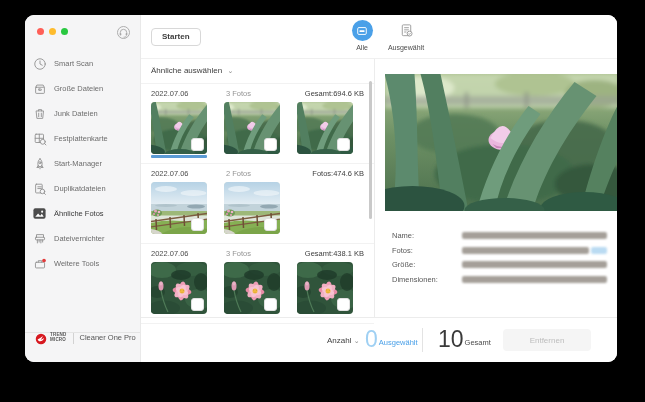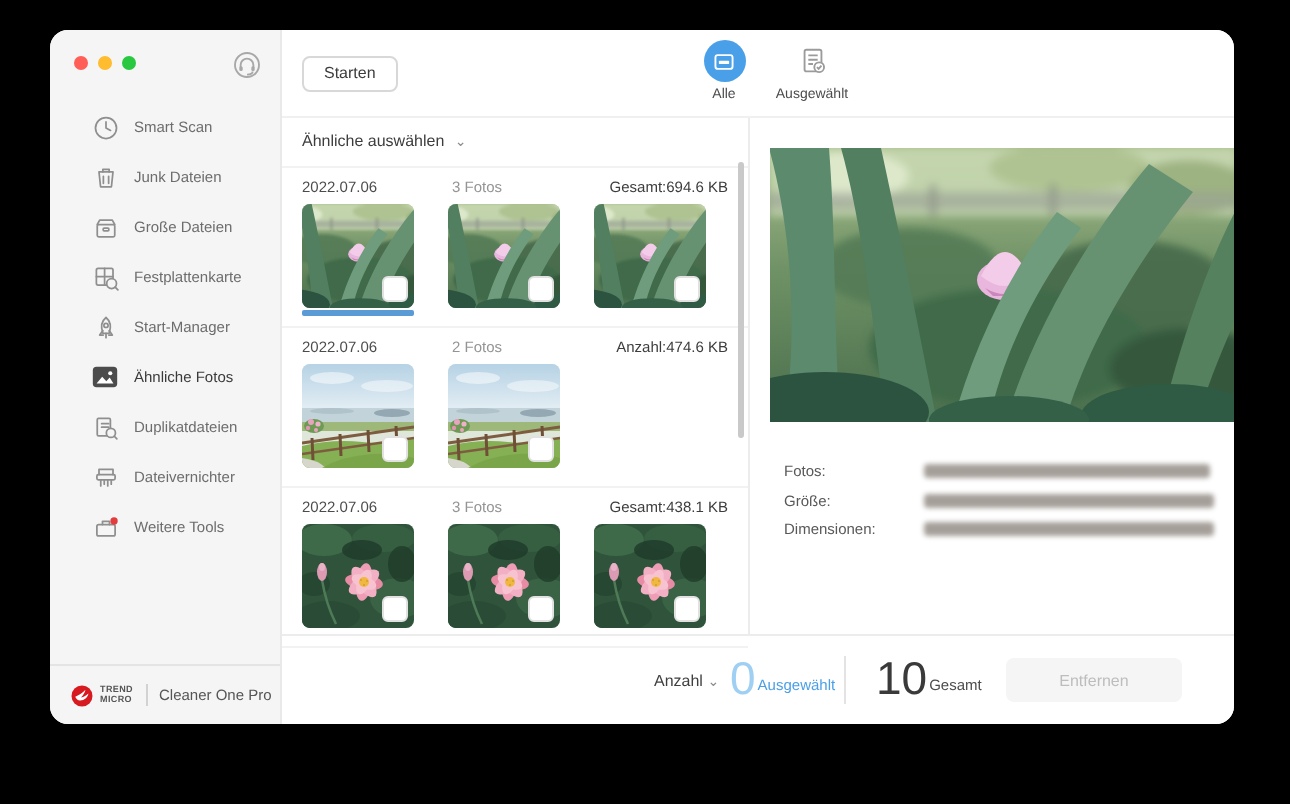--- a/index.html
+++ b/index.html
@@ -7,35 +7,35 @@
        font-family:"Liberation Sans",sans-serif;-webkit-font-smoothing:antialiased;}
   .window{position:absolute;left:25px;top:15px;width:592px;height:347px;background:#fff;
           border-radius:9px;overflow:hidden;display:flex;box-shadow:0 10px 30px rgba(0,0,0,.5);}
   
   .sidebar{width:115px;flex-shrink:0;background:#f5f5f6;border-right:1px solid #e9e9e9;position:relative;}
   .traffic{position:absolute;top:13px;left:12px;display:flex;gap:5px;}
   .dot{width:7px;height:7px;border-radius:50%;}
   .dot.red{background:#ff5f57}.dot.yellow{background:#febc2e}.dot.green{background:#29c840}
   .support{position:absolute;top:10px;right:9px;width:15px;height:15px;opacity:.75;}
   .nav{position:absolute;top:36px;left:0;right:0;}
-  .nav-item{display:flex;align-items:center;gap:7px;height:25px;padding-left:20px;cursor:default;}
+  .nav-item{display:flex;align-items:center;gap:7px;height:25px;padding-left:7px;cursor:default;}
   .nav-item .ic{width:15px;height:15px;flex-shrink:0;display:flex;align-items:center;justify-content:center;}
   .nav-item .lbl{font-size:7.5px;color:#6d6d6d;white-space:nowrap;}
   .nav-item.active .lbl{color:#3a3a3a;}
   .side-footer{position:absolute;left:0;right:0;bottom:0;height:29px;border-top:1px solid #e4e4e4;
-               display:flex;align-items:center;padding-left:10px;}
+               display:flex;padding-left:10px;}
   .tm-logo{width:12px;height:12px;}
   .tm-text{margin-left:3px;font-size:4.5px;font-weight:bold;color:#555;line-height:4.5px;letter-spacing:.2px;}
   .brand-div{width:1px;height:11px;background:#d2d2d2;margin:0 6px;}
   .brand-name{font-size:7.5px;color:#555;}
   
   .main{flex:1;display:flex;flex-direction:column;background:#fff;min-width:0;}
   .toolbar{height:43px;flex-shrink:0;border-bottom:1px solid #f0f0f0;position:relative;}
   .start-btn{position:absolute;left:10px;top:13px;padding:4px 10px;font-size:8px;color:#3c3c3c;
-             background:#fff;border:1px solid #d8d8d8;border-radius:4px;line-height:8px;}
+             background:#fff;border:1px solid #d8d8d8;border-radius:4px;line-height:8px;font-weight:bold;}
   .tabs{position:absolute;left:199px;top:5px;display:flex;}
   .tab{width:44px;display:flex;flex-direction:column;align-items:center;cursor:default;}
   .tab-circle{width:21px;height:21px;border-radius:50%;background:#4aa0e8;display:flex;align-items:center;justify-content:center;}
   .tab-plain{width:21px;height:21px;display:flex;align-items:center;justify-content:center;}
   .tab .tlbl{font-size:7px;color:#4c4c4c;margin-top:3px;white-space:nowrap;}
   
   .content{flex:1;display:flex;min-height:0;position:relative;}
   .list{width:233px;flex-shrink:0;position:relative;}
   .filter{height:24px;line-height:24px;padding-left:10px;font-size:8px;color:#3d3d3d;border-bottom:1px solid #f2f2f2;}
   .filter .chev{color:#8a8a8a;font-size:7px;margin-left:3px;}
@@ -109,36 +109,36 @@
             <svg width="14" height="14" viewBox="0 0 16 16" fill="none" stroke="#8f8f8f" stroke-width="1" stroke-linecap="round" stroke-linejoin="round">
               <circle cx="8" cy="8" r="6"></circle>
               <path d="M8 4.5V8l2.6 1.4"></path>
             </svg>
           </span>
           <span class="lbl">Smart Scan</span>
         </div>
         <div class="nav-item">
           <span class="ic">
             <svg width="14" height="14" viewBox="0 0 16 16" fill="none" stroke="#8f8f8f" stroke-width="1" stroke-linecap="round" stroke-linejoin="round">
+              <path d="M3 6l1.4-2.5h7.2L13 6"></path>
+              <rect x="3" y="6" width="10" height="7" rx="0.8"></rect>
+              <rect x="6.4" y="8" width="3.2" height="1.6" rx="0.5"></rect>
+            </svg>
+          </span>
+          <span class="lbl">Große Dateien</span>
+        </div>
+        <div class="nav-item">
+          <span class="ic">
+            <svg width="14" height="14" viewBox="0 0 16 16" fill="none" stroke="#8f8f8f" stroke-width="1" stroke-linecap="round" stroke-linejoin="round">
               <path d="M6.2 4.5V3h3.6v1.5"></path>
               <path d="M4 4.5h8l-.9 8.5H4.9z"></path>
               <path d="M6.5 7v4M9.5 7v4"></path>
             </svg>
           </span>
           <span class="lbl">Junk Dateien</span>
-        </div>
-        <div class="nav-item">
-          <span class="ic">
-            <svg width="14" height="14" viewBox="0 0 16 16" fill="none" stroke="#8f8f8f" stroke-width="1" stroke-linecap="round" stroke-linejoin="round">
-              <path d="M3 6l1.4-2.5h7.2L13 6"></path>
-              <rect x="3" y="6" width="10" height="7" rx="0.8"></rect>
-              <rect x="6.4" y="8" width="3.2" height="1.6" rx="0.5"></rect>
-            </svg>
-          </span>
-          <span class="lbl">Große Dateien</span>
         </div>
         <div class="nav-item">
           <span class="ic">
             <svg width="14" height="14" viewBox="0 0 16 16" fill="none" stroke="#8f8f8f" stroke-width="1" stroke-linecap="round" stroke-linejoin="round">
               <rect x="2.5" y="2.5" width="9.5" height="9.5" rx="1"></rect>
               <path d="M2.5 7.2h9.5M7.2 2.5v9.5"></path>
               <circle cx="11.2" cy="11.2" r="2.8" fill="#f5f5f6"></circle>
               <path d="M13.2 13.2l1.6 1.6"></path>
             </svg>
           </span>
@@ -147,40 +147,40 @@
         <div class="nav-item">
           <span class="ic">
             <svg width="14" height="14" viewBox="0 0 16 16" fill="none" stroke="#8f8f8f" stroke-width="1" stroke-linecap="round" stroke-linejoin="round">
               <path d="M8 2c2.2 1.8 3.2 5 1.8 9H6.2C4.8 7 5.8 3.8 8 2z"></path>
               <circle cx="8" cy="6.5" r="1.2"></circle>
               <path d="M6.2 9.5L4.4 12h2M9.8 9.5l1.8 2.5h-2M8 11v2.5"></path>
             </svg>
           </span>
           <span class="lbl">Start-Manager</span>
         </div>
+        <div class="nav-item">
+          <span class="ic">
+            <svg width="14" height="14" viewBox="0 0 16 16" fill="none" stroke="#8f8f8f" stroke-width="1" stroke-linecap="round" stroke-linejoin="round">
+              <rect x="3" y="2.5" width="7.5" height="10" rx="0.8"></rect>
+              <path d="M5.5 5.5h4M5.5 7.5h4"></path>
+              <circle cx="10.8" cy="10.8" r="2.6" fill="#f5f5f6"></circle>
+              <path d="M12.7 12.7l1.5 1.5"></path>
+            </svg>
+          </span>
+          <span class="lbl">Duplikatdateien</span>
+        </div>
         <div class="nav-item active">
           <span class="ic">
             <svg width="15" height="15" viewBox="0 0 16 16">
               <rect x="1.5" y="2.5" width="13" height="11" rx="2" fill="#4c4c4c"></rect>
               <path d="M3.5 11.5l3-3.6 2.2 2.4 1.8-2 2 3.2z" fill="#fff"></path>
               <circle cx="10.8" cy="6" r="1.1" fill="#fff"></circle>
             </svg>
           </span>
           <span class="lbl">Ähnliche Fotos</span>
-        </div>
-        <div class="nav-item">
-          <span class="ic">
-            <svg width="14" height="14" viewBox="0 0 16 16" fill="none" stroke="#8f8f8f" stroke-width="1" stroke-linecap="round" stroke-linejoin="round">
-              <rect x="3" y="2.5" width="7.5" height="10" rx="0.8"></rect>
-              <path d="M5.5 5.5h4M5.5 7.5h4"></path>
-              <circle cx="10.8" cy="10.8" r="2.6" fill="#f5f5f6"></circle>
-              <path d="M12.7 12.7l1.5 1.5"></path>
-            </svg>
-          </span>
-          <span class="lbl">Duplikatdateien</span>
         </div>
         <div class="nav-item">
           <span class="ic">
             <svg width="14" height="14" viewBox="0 0 16 16" fill="none" stroke="#8f8f8f" stroke-width="1" stroke-linecap="round" stroke-linejoin="round">
               <path d="M4 6V3h8v3"></path>
               <rect x="2.8" y="6" width="10.4" height="3" rx="0.8"></rect>
               <path d="M5 9v3.5M7 9v2.5M9 9v3.5M11 9v2.5"></path>
             </svg>
           </span>
           <span class="lbl">Dateivernichter</span>
@@ -390,21 +390,21 @@
                     </svg>
                   </div>
                   <div class="cbx"></div>
                 </div>
               </div>
             </div>
             <div class="group">
               <div class="group-header">
                 <span class="g-date">2022.07.06</span>
                 <span class="g-count">2 Fotos</span>
-                <span class="g-size">Anzahl:474.6 KB</span>
+                <span class="g-size">Fotos:474.6 KB</span>
               </div>
               <div class="thumb-row">
                 <div class="thumb">
                   <div class="thumb-img">
                     <svg width="56" height="52" viewBox="0 0 112 104" preserveAspectRatio="xMidYMid slice">
       <defs>
                         <linearGradient id="gs1" x1="0" y1="0" x2="0" y2="1">
         <stop offset="0" stop-color="#b6d2e5"></stop>
                           <stop offset="1" stop-color="#e6eff4"></stop>
       </linearGradient>
@@ -606,20 +606,24 @@
         <path d="M118 137 C132 92 158 46 190 8 L212 22 C180 62 158 102 148 137 Z" fill="#679272"></path>
         <path d="M196 137 C206 96 220 56 234 30 L234 84 C226 102 218 122 214 137 Z" fill="#55815f"></path>
         <path d="M92 137 C102 100 120 62 144 32 L156 40 C132 72 116 106 110 137 Z" fill="#6f9c7c"></path>
         <ellipse cx="28" cy="132" rx="52" ry="20" fill="#2c5340"></ellipse>
         <ellipse cx="200" cy="134" rx="44" ry="16" fill="#2f5a43"></ellipse>
         <ellipse cx="120" cy="136" rx="40" ry="12" fill="#356048"></ellipse>
       </g>
             </svg></div>
         <div class="details">
             <div class="detail-row">
+              <span class="d-label">Name:</span>
+              <span class="blob main"></span>
+            </div>
+            <div class="detail-row">
               <span class="d-label">Fotos:</span>
               <span class="blob main"></span>
               <span class="blob blue"></span>
             </div>
             <div class="detail-row">
               <span class="d-label">Größe:</span>
               <span class="blob main"></span>
             </div>
             <div class="detail-row">
               <span class="d-label">Dimensionen:</span>

